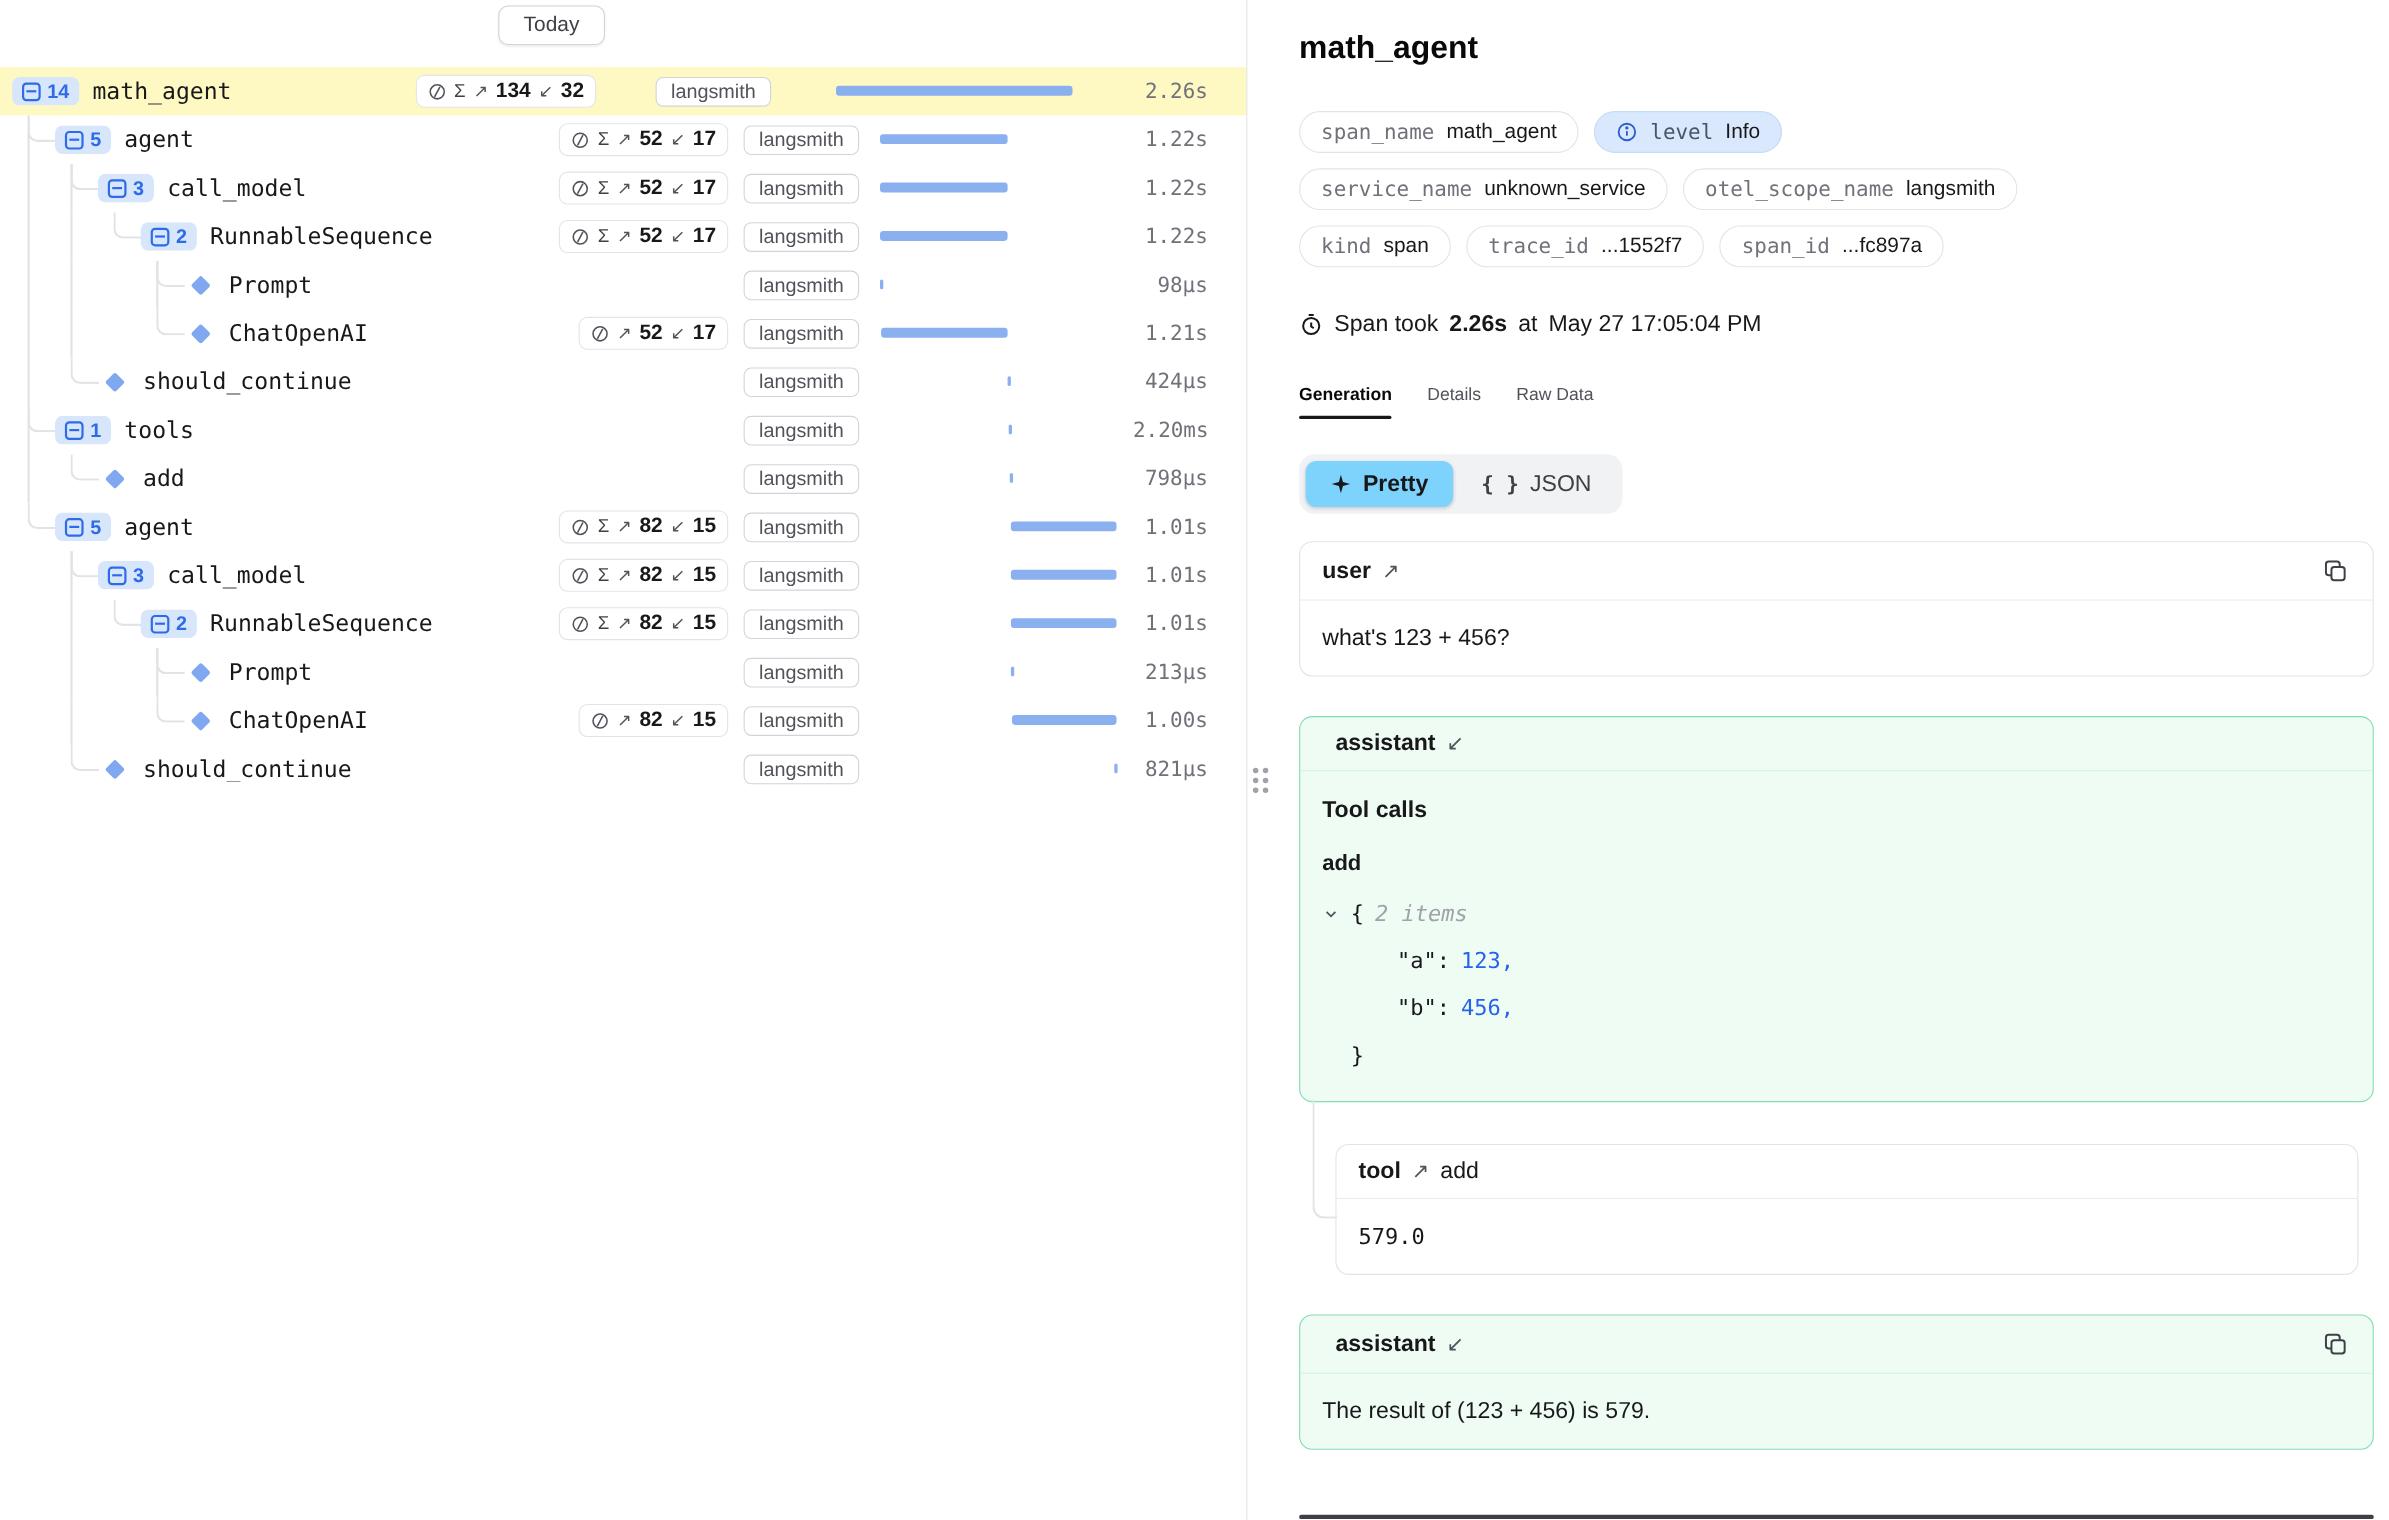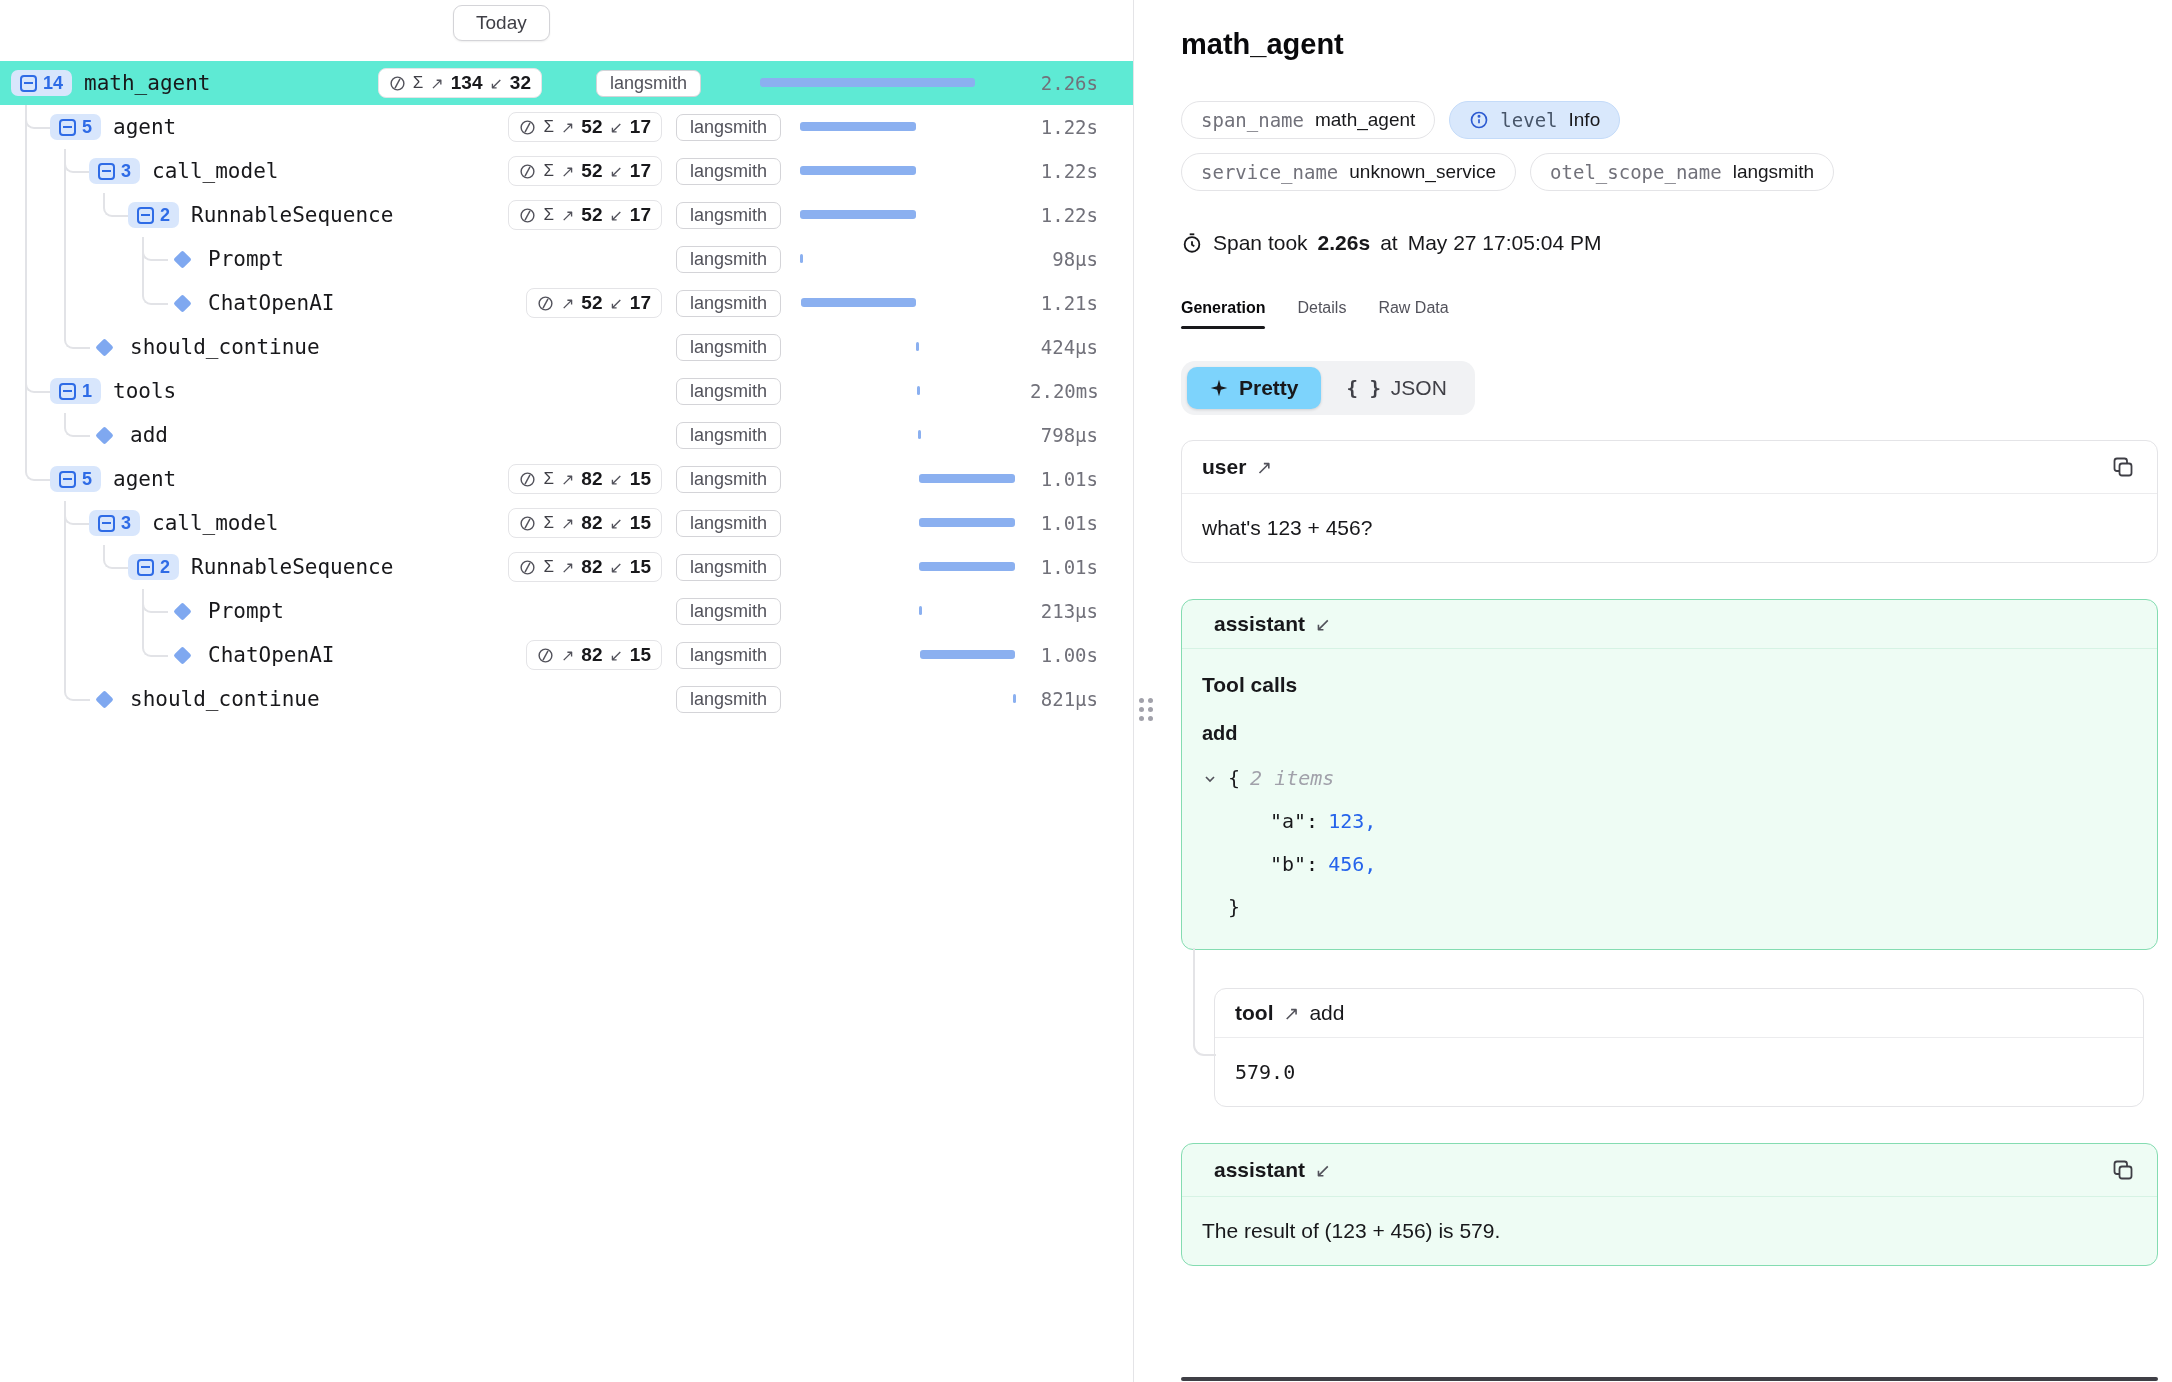--- a/index.html
+++ b/index.html
@@ -6,21 +6,21 @@
   body{width:2172px;height:1382px;overflow:hidden;font-family:"Liberation Sans",sans-serif;color:#18181b;}
   .app{display:flex;width:2172px;height:1382px;}
 
   
   .left{width:1133px;flex:none;position:relative;}
   .today-pill{position:absolute;left:453px;top:5px;padding:6px 22px;border:1px solid #d4d4d8;border-radius:9px;
     font-size:19px;color:#3f3f46;background:#fff;box-shadow:0 1px 2px rgba(0,0,0,.07);}
   .tree{margin-top:61px;}
   .tree-row{display:grid;grid-template-columns:1fr 184px 128px 240px 68px;align-items:center;height:44px;
     padding-right:35px;position:relative;cursor:pointer;}
-  .tree-row.selected{background:#5eead4;gap:40px;}
+  .tree-row.selected{background:#fef9c3;gap:40px;}
   .trunk{position:absolute;top:0;bottom:0;width:0;border-left:2px solid #e2e3e7;z-index:0;}
   .elbow{position:absolute;top:0;height:22px;width:24px;border-left:2px solid #e2e3e7;border-bottom:2px solid #e2e3e7;
     border-bottom-left-radius:9px;z-index:0;}
   .row-main{display:flex;align-items:center;position:relative;z-index:1;overflow:hidden;white-space:nowrap;}
   .indent{flex:none;height:1px;}
   .count-badge{display:inline-flex;align-items:center;gap:6px;background:#d8e6fc;color:#2e6be6;border-radius:7px;
     padding:4px 9px;flex:none;}
   .minus-box{width:13px;height:13px;border:2px solid #2e6be6;border-radius:4px;position:relative;display:inline-block;}
   .minus-box::after{content:"";position:absolute;left:2px;right:2px;top:50%;margin-top:-1px;height:2px;background:#2e6be6;}
   .cnt{font-size:18px;font-weight:700;line-height:1;}
@@ -599,20 +599,34 @@
       <div class="pill-row">
         <span class="pill">
           <span class="k">service_name</span>
           <span class="v">unknown_service</span>
         </span>
         <span class="pill">
           <span class="k">otel_scope_name</span>
           <span class="v">langsmith</span>
         </span>
       </div>
+      <div class="pill-row">
+        <span class="pill">
+          <span class="k">kind</span>
+          <span class="v">span</span>
+        </span>
+        <span class="pill">
+          <span class="k">trace_id</span>
+          <span class="v">...1552f7</span>
+        </span>
+        <span class="pill">
+          <span class="k">span_id</span>
+          <span class="v">...fc897a</span>
+        </span>
+      </div>
     </div>
 
     <div class="timing">
       <svg width="22" height="22" viewBox="0 0 24 24" fill="none" stroke="#18181b" stroke-width="2">
           <circle cx="12" cy="13.5" r="8"></circle>
           <path d="M12 10v4l2.5 1.5"></path>
           <path d="M9.5 2.5h5"></path>
         </svg>
       <span>Span took</span>
       <span class="bold">2.26s</span>

